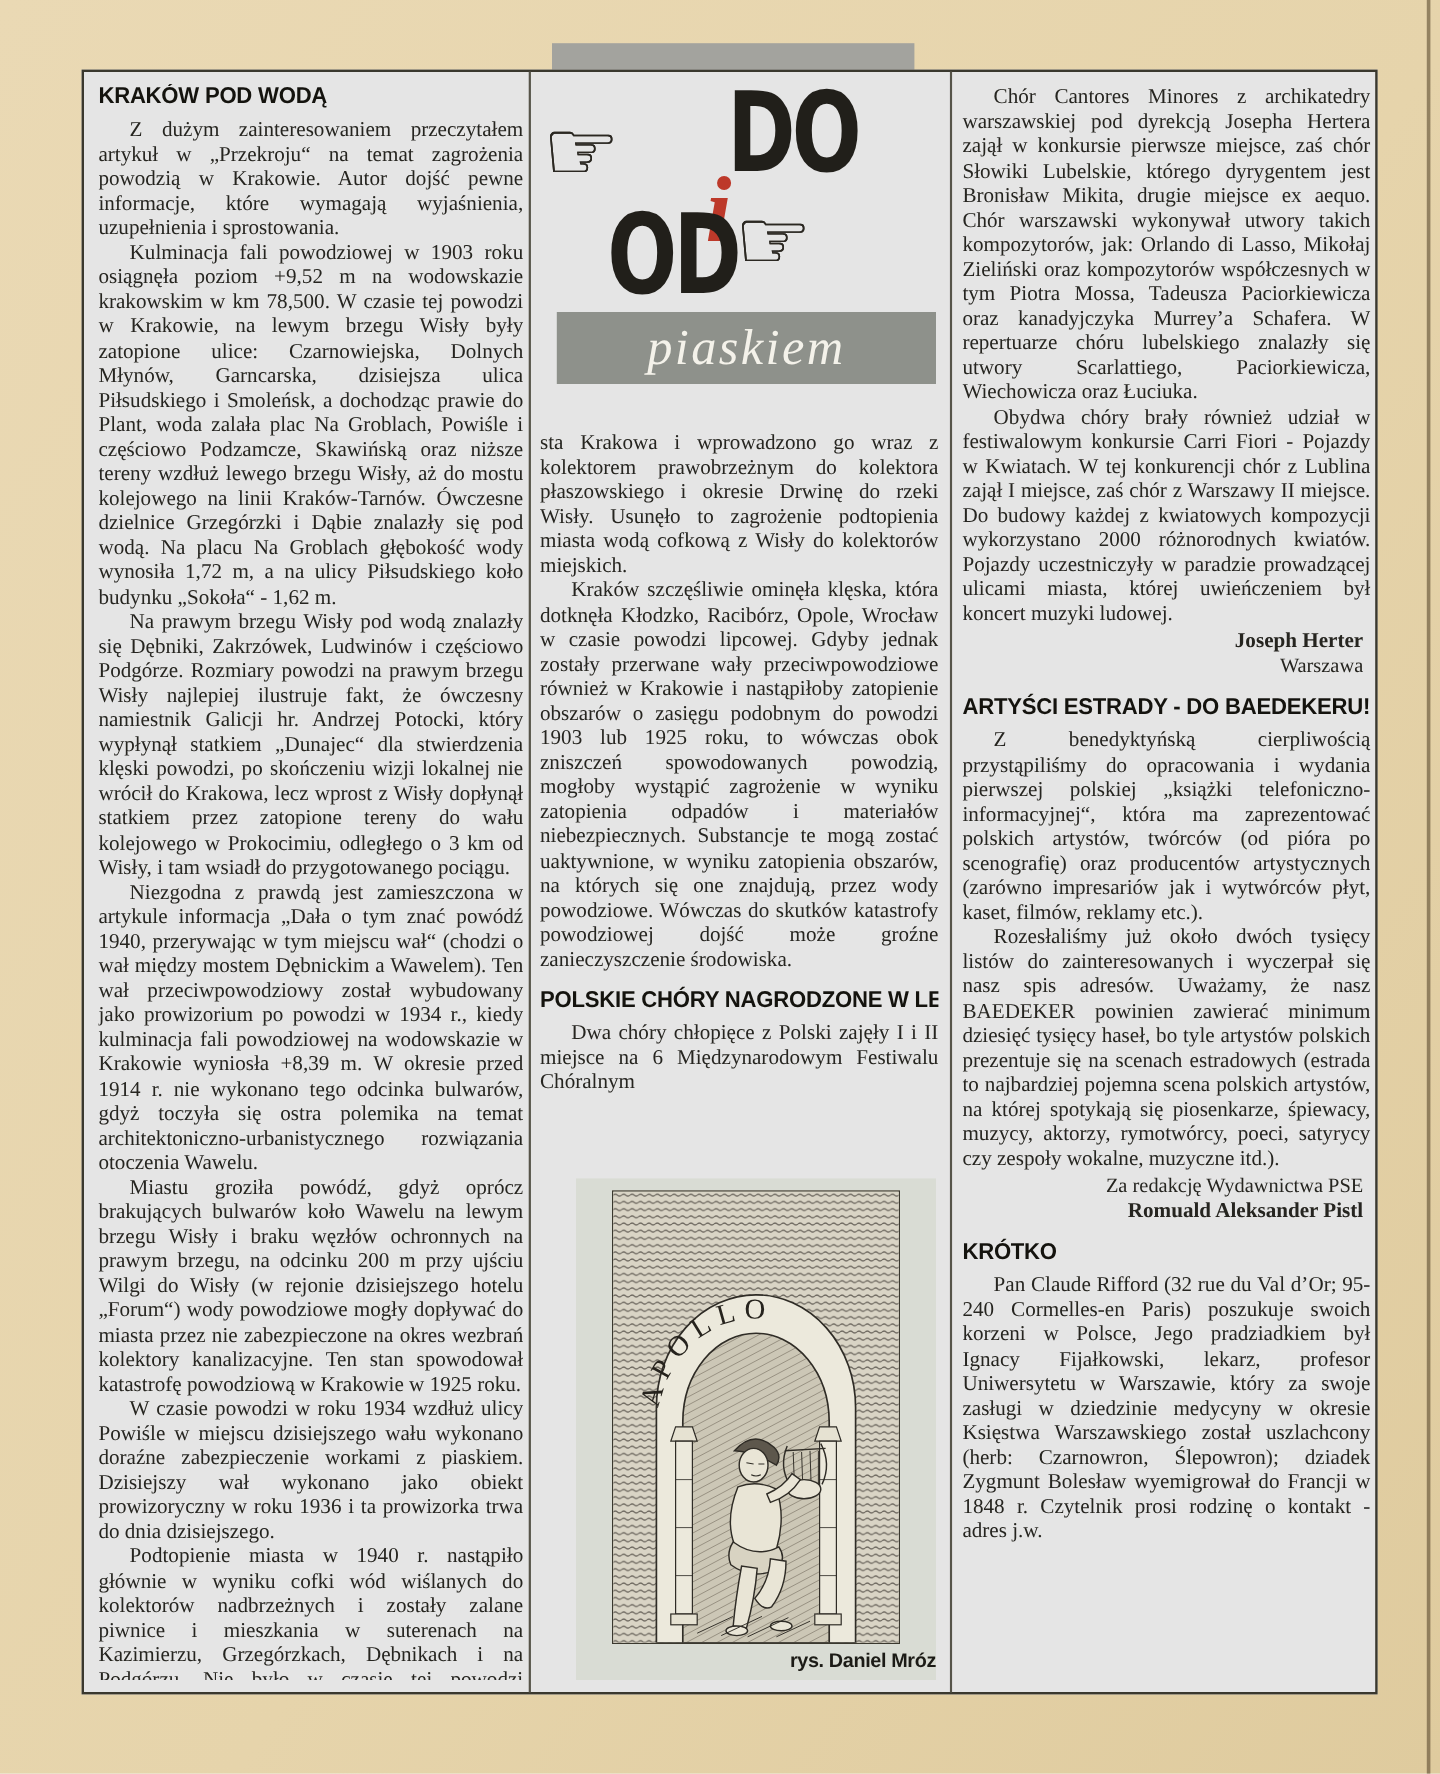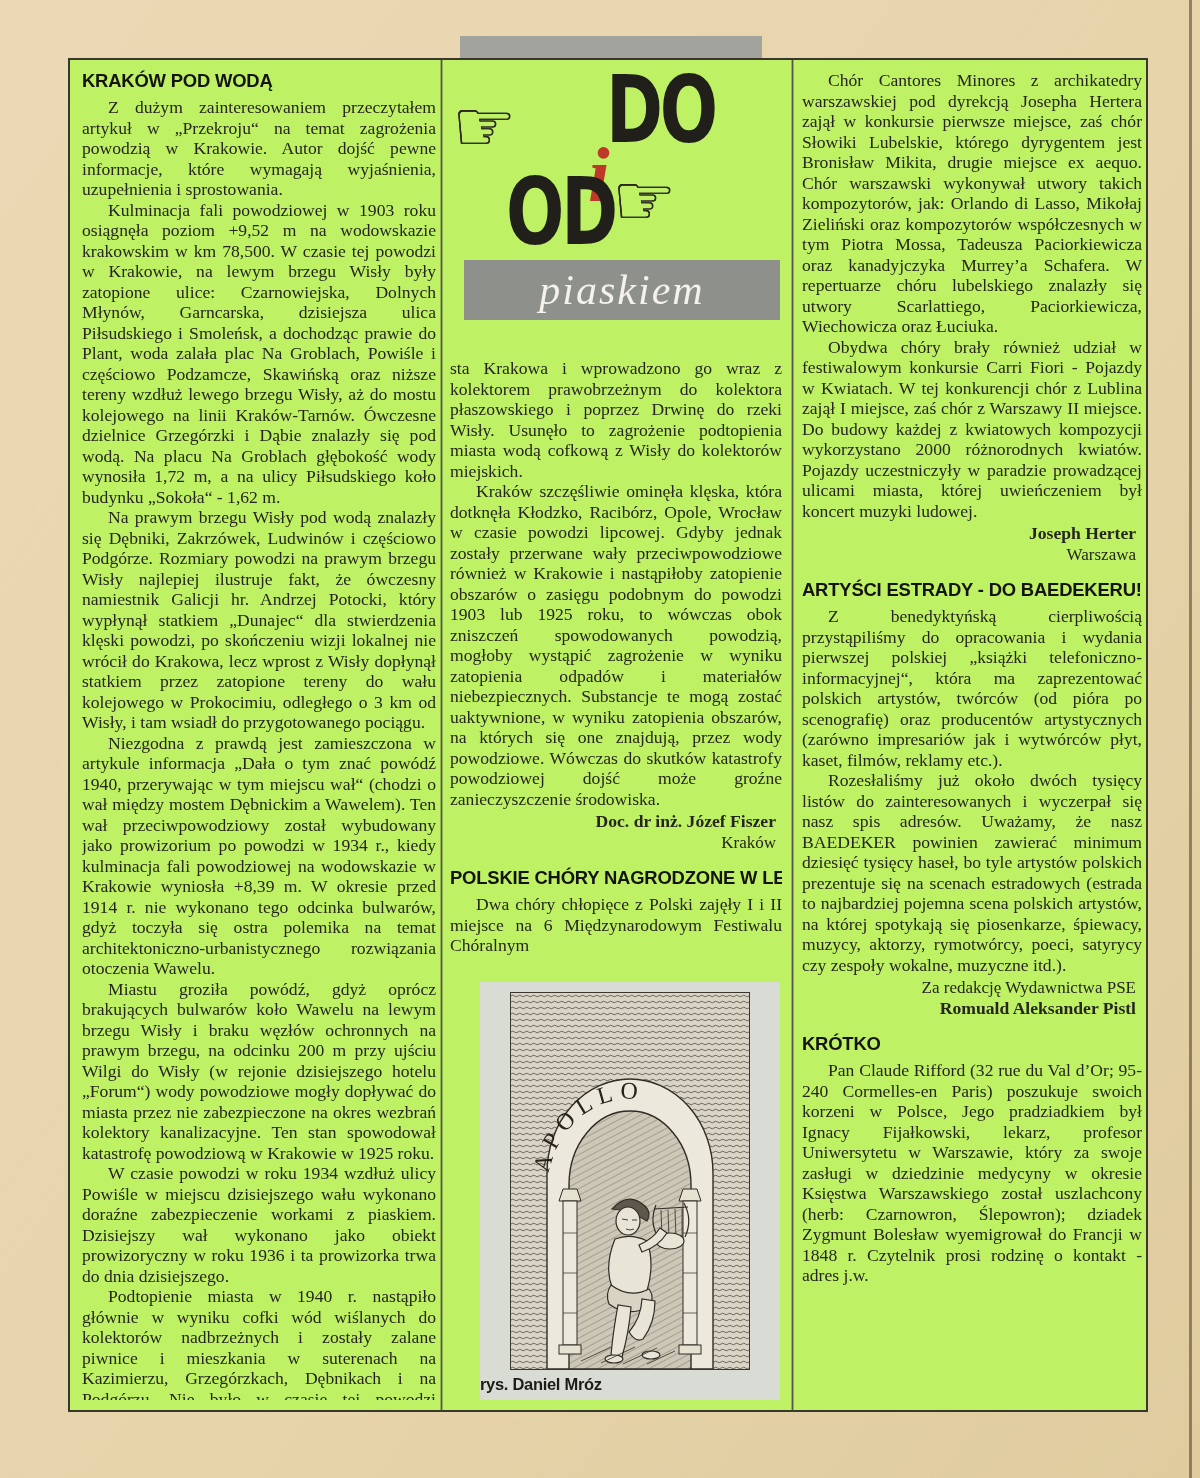--- a/index.html
+++ b/index.html
@@ -5,21 +5,21 @@
   html,body{margin:0;padding:0;}
   body{
     width:1200px;height:1478px;position:relative;overflow:hidden;
     background:linear-gradient(125deg,#ead9b4 0%,#e6d4ab 55%,#dfcb9e 100%);
     font-family:"Liberation Serif",serif;color:#262520;
   }
   .scan-edge{position:absolute;left:1189px;top:0;width:3px;height:1478px;background:rgba(78,62,36,.55);}
   .topbar{position:absolute;left:460px;top:36px;width:302px;height:23px;background:#a3a39e;}
   .frame{
     position:absolute;left:68px;top:58px;width:1076px;height:1350px;
-    background:#bef264;border:2px solid #3a382e;box-sizing:content-box;
+    background:#e5e5e5;border:2px solid #3a382e;box-sizing:content-box;
   }
   .divider{position:absolute;top:0;bottom:0;width:1px;background:#62605433;box-shadow:0 0 0 .4px #57554a;background:#57554a;}
   .d1{left:371px;} .d2{left:722px;}
   .col{position:absolute;top:10px;bottom:10px;overflow:hidden;}
   .col1{left:12px;width:354px;}
   .col2{left:380px;width:332px;}
   .col3{left:732px;width:340px;}
   p{margin:0;text-align:justify;font-size:17.6px;line-height:20.5px;}
   p.ind{text-indent:26px;}
   .head{
@@ -56,21 +56,21 @@
     font-family:"Liberation Serif",serif;font-style:italic;font-size:42px;color:#f4f2ea;
     letter-spacing:2px;
   }
   
   .apollo-wrap{position:absolute;left:30px;top:912px;width:300px;background:#d9dcd4;
     padding:10px 0 6px 0;}
   .apollo-box{width:238px;height:376px;margin:0 auto;border:1px solid #3a382e;background:#d9d4c5;}
   .apollo-box svg{display:block;width:100%;height:100%;}
   .caption{
     font-family:"Liberation Sans",sans-serif;font-weight:bold;font-size:16.5px;
-    text-align:left;color:#1c1b16;margin-top:5px;letter-spacing:-0.3px;
+    text-align:right;color:#1c1b16;margin-top:5px;letter-spacing:-0.3px;
   }
 </style>
 </head>
 <body>
 
 <div>
   <div class="topbar"></div>
 
   <div class="frame">
     <div class="divider d1"></div>
@@ -93,26 +93,22 @@
         <span class="hand hand1">☞</span>
         <span class="bigword word-do">DO</span>
         <span class="word-i">i</span>
         <span class="bigword word-od">OD</span>
         <span class="hand hand2">☞</span>
         <div class="redbox">
           <span>piaskiem</span>
         </div>
       </div>
 
-      <p>sta Krakowa i wprowadzono go wraz z kolektorem prawobrzeżnym do kolektora płaszowskiego i poprzez Drwinę do rzeki Wisły. Usunęło to zagrożenie podtopienia miasta wodą cofkową z Wisły do kolektorów miejskich.</p>
+      <p>sta Krakowa i wprowadzono go wraz z kolektorem prawobrzeżnym do kolektora płaszowskiego i okresie Drwinę do rzeki Wisły. Usunęło to zagrożenie podtopienia miasta wodą cofkową z Wisły do kolektorów miejskich.</p>
       <p class="ind">Kraków szczęśliwie ominęła klęska, która dotknęła Kłodzko, Racibórz, Opole, Wrocław w czasie powodzi lipcowej. Gdyby jednak zostały przerwane wały przeciwpowodziowe również w Krakowie i nastąpiłoby zatopienie obszarów o zasięgu podobnym do powodzi 1903 lub 1925 roku, to wówczas obok zniszczeń spowodowanych powodzią, mogłoby wystąpić zagrożenie w wyniku zatopienia odpadów i materiałów niebezpiecznych. Substancje te mogą zostać uaktywnione, w wyniku zatopienia obszarów, na których się one znajdują, przez wody powodziowe. Wówczas do skutków katastrofy powodziowej dojść może groźne zanieczyszczenie środowiska.</p>
-      <div class="sig">
-        <div class="name">Doc. dr inż. Józef Fiszer</div>
-        <div class="city">Kraków</div>
-      </div>
 
       <div class="head mt">POLSKIE CHÓRY NAGRODZONE W LECCO</div>
       <p class="ind">Dwa chóry chłopięce z Polski zajęły I i II miejsce na 6 Międzynarodowym Festiwalu Chóralnym</p>
 
       <div class="apollo-wrap">
         <div class="apollo-box">
           <svg viewBox="0 0 238 376" xmlns="http://www.w3.org/2000/svg">
             <defs>
               <pattern id="hW" width="7" height="6" patternUnits="userSpaceOnUse">
                 <path d="M0,3 q1.75,-1.6 3.5,0 q1.75,1.6 3.5,0" stroke="#56514a" stroke-width="1" fill="none"></path>

